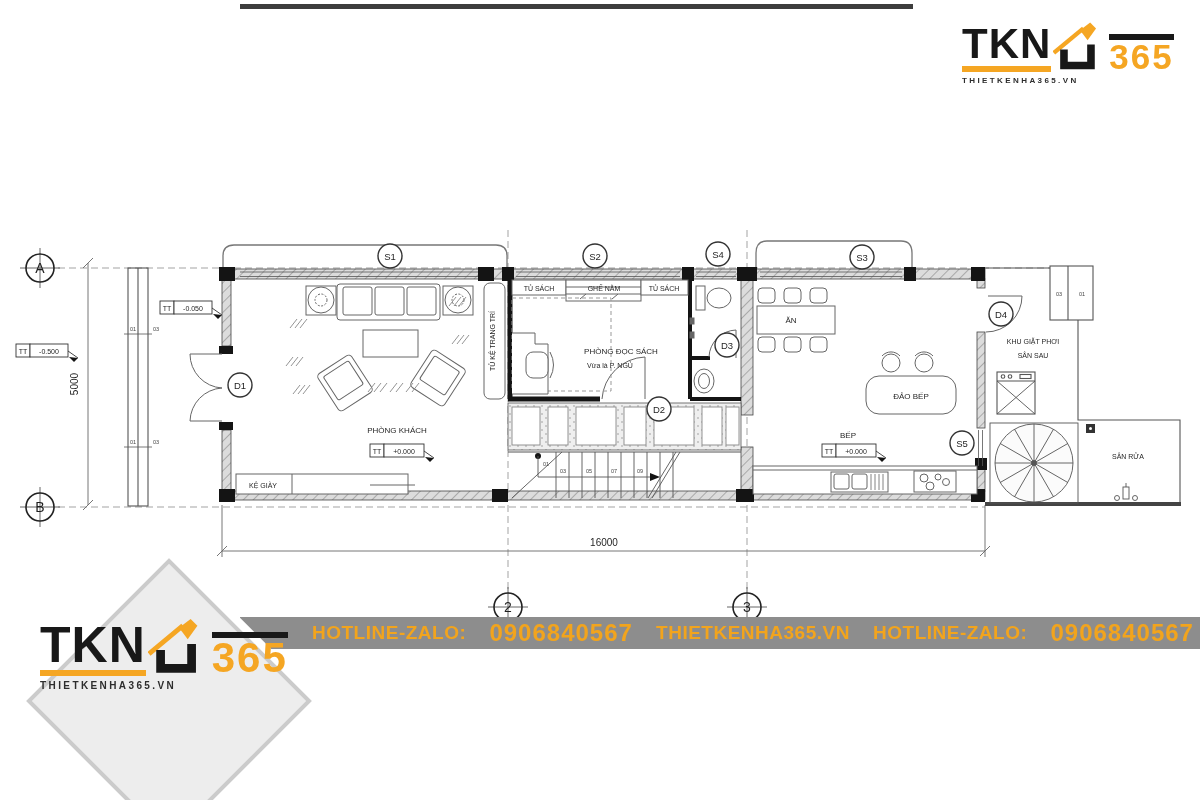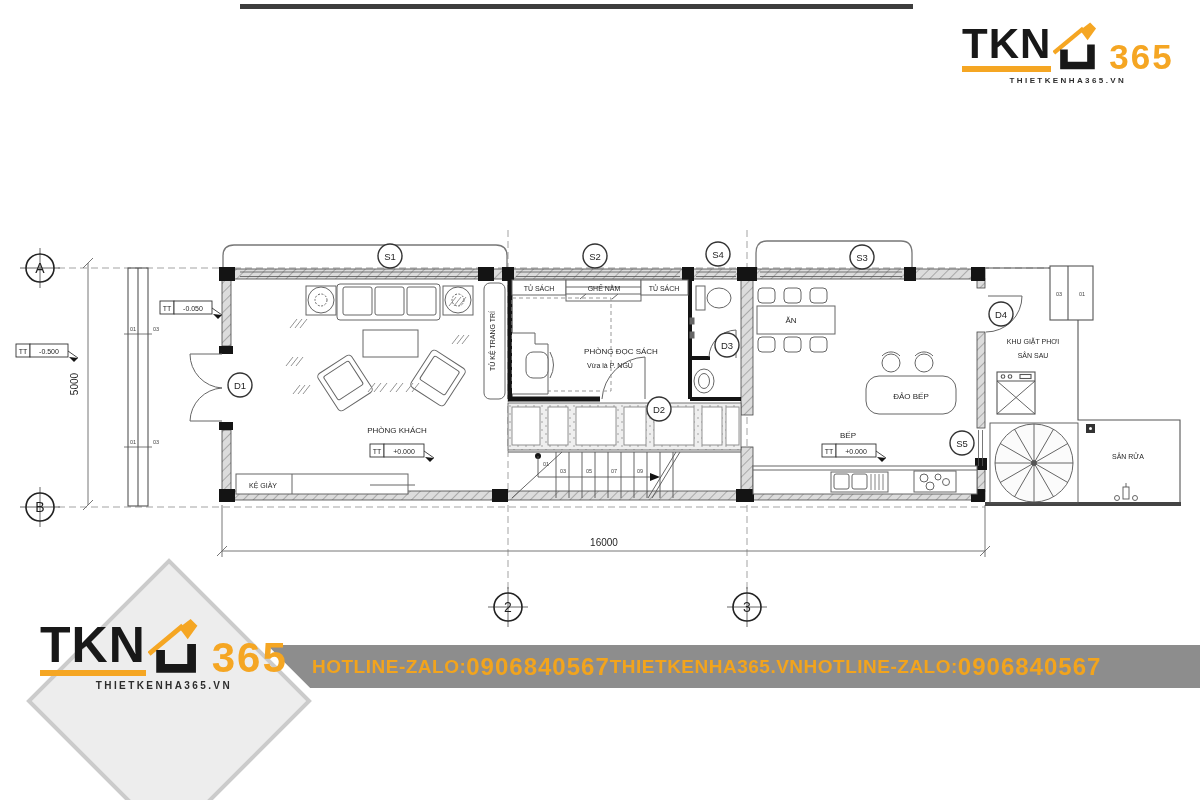--- a/index.html
+++ b/index.html
@@ -3,39 +3,39 @@
 <meta charset="utf-8">
 <style>
   html,body{margin:0;padding:0;}
   body{width:1200px;height:800px;position:relative;overflow:hidden;background:#fff;
        font-family:"Liberation Sans",sans-serif;}
 
   
   .top-rule{position:absolute;left:240px;top:4px;width:673px;height:5px;background:#3d3d3d;}
 
   
-  .logo{display:flex;flex-direction:column;align-items:center;}
+  .logo{display:flex;flex-direction:column;align-items:flex-start;}
   .logo-row{display:flex;align-items:flex-end;}
   .tkn-wrap{display:flex;flex-direction:column;align-items:stretch;}
   .tkn{font-weight:bold;color:#181818;letter-spacing:1px;line-height:.88;}
   .orange-bar{height:6px;background:#f5a623;margin-top:3px;}
   .house{display:block;margin:0 2px;}
-  .n365-wrap{display:flex;flex-direction:row;align-items:stretch;}
+  .n365-wrap{display:flex;flex-direction:column;align-items:stretch;}
   .black-bar{height:6px;background:#181818;margin-bottom:2px;}
   .n365{font-weight:bold;color:#f5a623;letter-spacing:2px;line-height:.85;}
   .tagline{font-weight:bold;color:#2d2d2d;letter-spacing:2.4px;margin-top:4px;}
 
   .logo-top{position:absolute;left:962px;top:22px;z-index:5;}
   .logo-top .tkn{font-size:42px;}
   .logo-top .n365{font-size:35px;}
   .logo-top .tagline{font-size:8px;}
 
   
-  .banner{position:absolute;left:240px;right:0;top:645px;height:43px;background:#8d8d8d;
-          display:flex;align-items:center;
+  .banner{position:absolute;left:240px;right:0;top:617px;height:32px;background:#8d8d8d;
+          display:flex;align-items:center;justify-content:space-between;
           padding:0 6px 0 72px;z-index:1;}
   .banner span{color:#f2a41d;font-weight:bold;white-space:nowrap;}
   .b-label,.b-site{font-size:19px;letter-spacing:.5px;}
   .b-num{font-size:24px;letter-spacing:1px;}
 
   
   .diamond{position:absolute;left:68px;top:600px;width:194px;height:194px;background:#ededed;
            border:4px solid #cbcbcb;transform:rotate(45deg);z-index:2;box-shadow:0 0 0 8px #fff;}
   .logo-bottom{position:absolute;left:40px;top:618px;z-index:3;}
   .logo-bottom .tkn{font-size:50px;}

